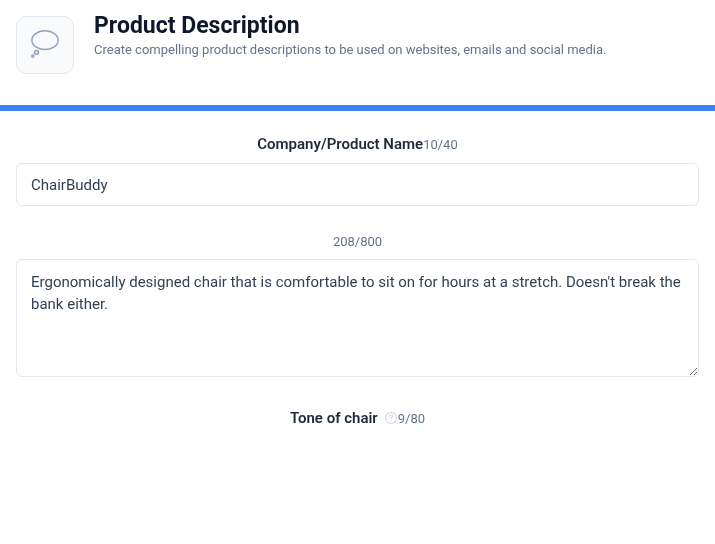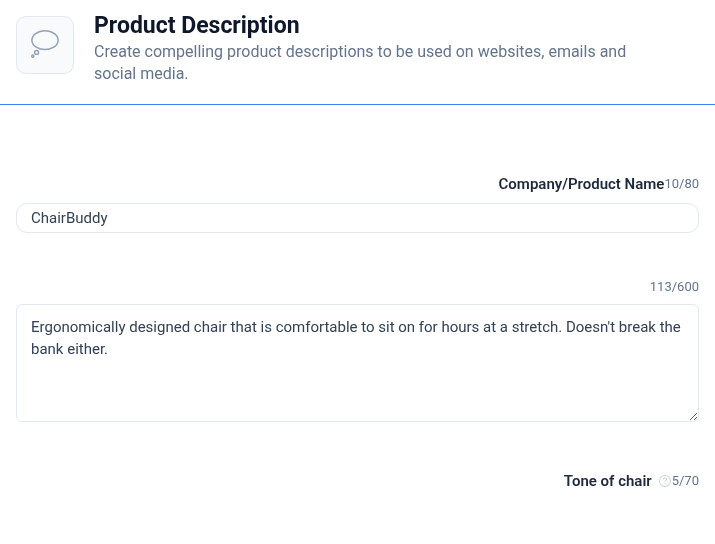--- a/index.html
+++ b/index.html
@@ -6,54 +6,53 @@
   html, body {
     margin: 0; padding: 0;
     font-family: "Segoe UI", -apple-system, BlinkMacSystemFont, Roboto, "Helvetica Neue", Arial, sans-serif;
     background: #ffffff;
     color: #1e293b;
     width: 715px;
   }
   .header {
     display: flex;
     align-items: flex-start;
-    padding: 10px 16px 18px 16px;
-    border-bottom: 1px solid #3b82f6;
+    padding: 10px 16px 31px 16px;
+    border-bottom: 6px solid #3b82f6;
   }
   .icon-tile {
     width: 58px; height: 58px;
     border-radius: 10px;
     background: #f8fafc;
     border: 1px solid #e2e8f0;
     display: flex; align-items: center; justify-content: center;
     flex-shrink: 0;
     margin-top: 6px;
   }
   .icon-tile svg { width: 34px; height: 30px; stroke: #94a3b8; }
   .header-text { margin-left: 20px; }
   .title {
     font-size: 23px;
     font-weight: 700;
     color: #0f172a;
     margin: 2px 0 2px 0;
   }
   .subtitle {
-    font-size: 16px;
+    font-size: 13px;
     color: #64748b;
     line-height: 1.4;
     max-width: 560px;
   }
   .form-area { padding: 24px 16px 10px 16px; }
   .field { margin-bottom: 28px; }
   .label-row {
     display: flex;
-    justify-content: flex-end;
+    justify-content: center;
     align-items: center;
     margin-bottom: 10px;
-    margin-top: 46px;
   }
   .label {
     font-size: 15px;
     font-weight: 600;
     color: #1e293b;
     display: flex; align-items: center;
   }
   .counter {
     font-size: 13px;
     color: #64748b;
@@ -67,23 +66,22 @@
   .text-input, .text-area {
     width: 100%;
     border: 1px solid #e2e8f0;
     border-radius: 6px;
     font-family: inherit;
     font-size: 15px;
     color: #334155;
     background: #ffffff;
   }
   .text-input {
-    height: 30px;
+    height: 43px;
     padding: 0 14px;
-    border-radius: 11px;
   }
   .text-area {
     height: 118px;
     padding: 12px 14px;
     resize: both;
     line-height: 1.45;
   }
 </style>
 </head>
 <body>
@@ -102,41 +100,41 @@
     <div class="title">Product Description</div>
     <div class="subtitle">Create compelling product descriptions to be used on websites, emails and social media.</div>
   </div>
 </div>
 
 <div class="form-area">
 
   <div class="field">
     <div class="label-row">
       <div class="label">Company/Product Name</div>
-      <div class="counter">10/80</div>
+      <div class="counter">10/40</div>
     </div>
     <input class="text-input" type="text" value="ChairBuddy" style="">
   </div>
 
   <div class="field">
     <div class="label-row">
-      <div class="counter">113/600</div>
+      <div class="counter">208/800</div>
     </div>
     <textarea class="text-area" style="">Ergonomically designed chair that is comfortable to sit on for hours at a stretch. Doesn't break the bank either.</textarea>
   </div>
 
   <div class="field">
     <div class="label-row">
       <div class="label">
         <span>Tone of chair</span>
         <span class="help-icon">
           <svg viewBox="0 0 16 16" fill="none" stroke-width="1.2">
             <circle cx="8" cy="8" r="6.3"></circle>
             <path d="M6.2 6.2 C6.2 5 7 4.3 8 4.3 C9 4.3 9.8 5 9.8 6 C9.8 7.3 8 7.3 8 8.8"></path>
             <circle cx="8" cy="11" r="0.6" fill="#cbd5e1" stroke="none"></circle>
           </svg>
         </span>
       </div>
-      <div class="counter">5/70</div>
+      <div class="counter">9/80</div>
     </div>
   </div>
 
 </div>
 
 </body></html>

